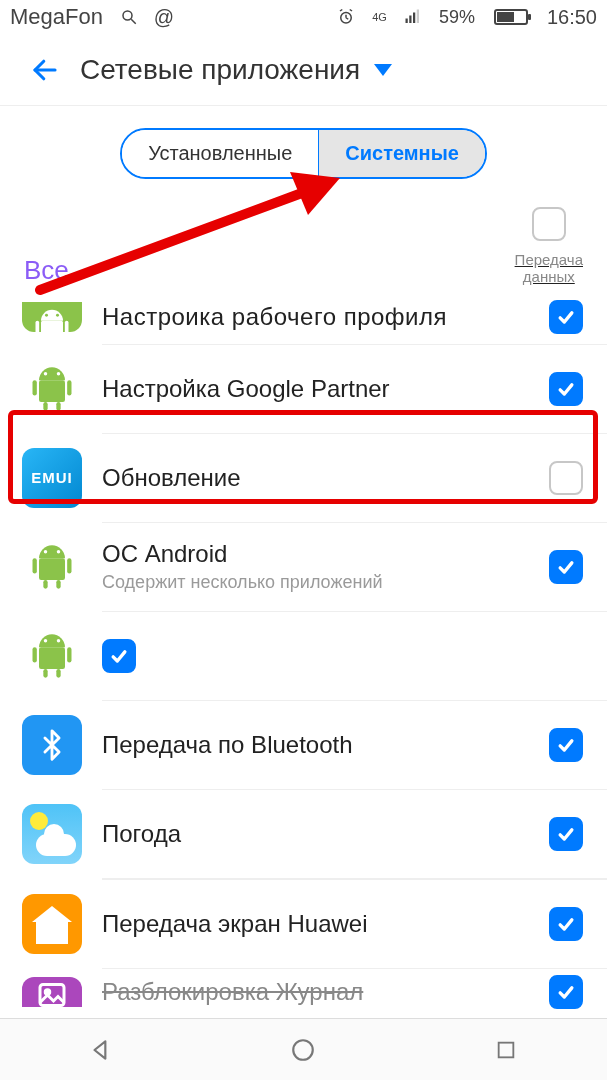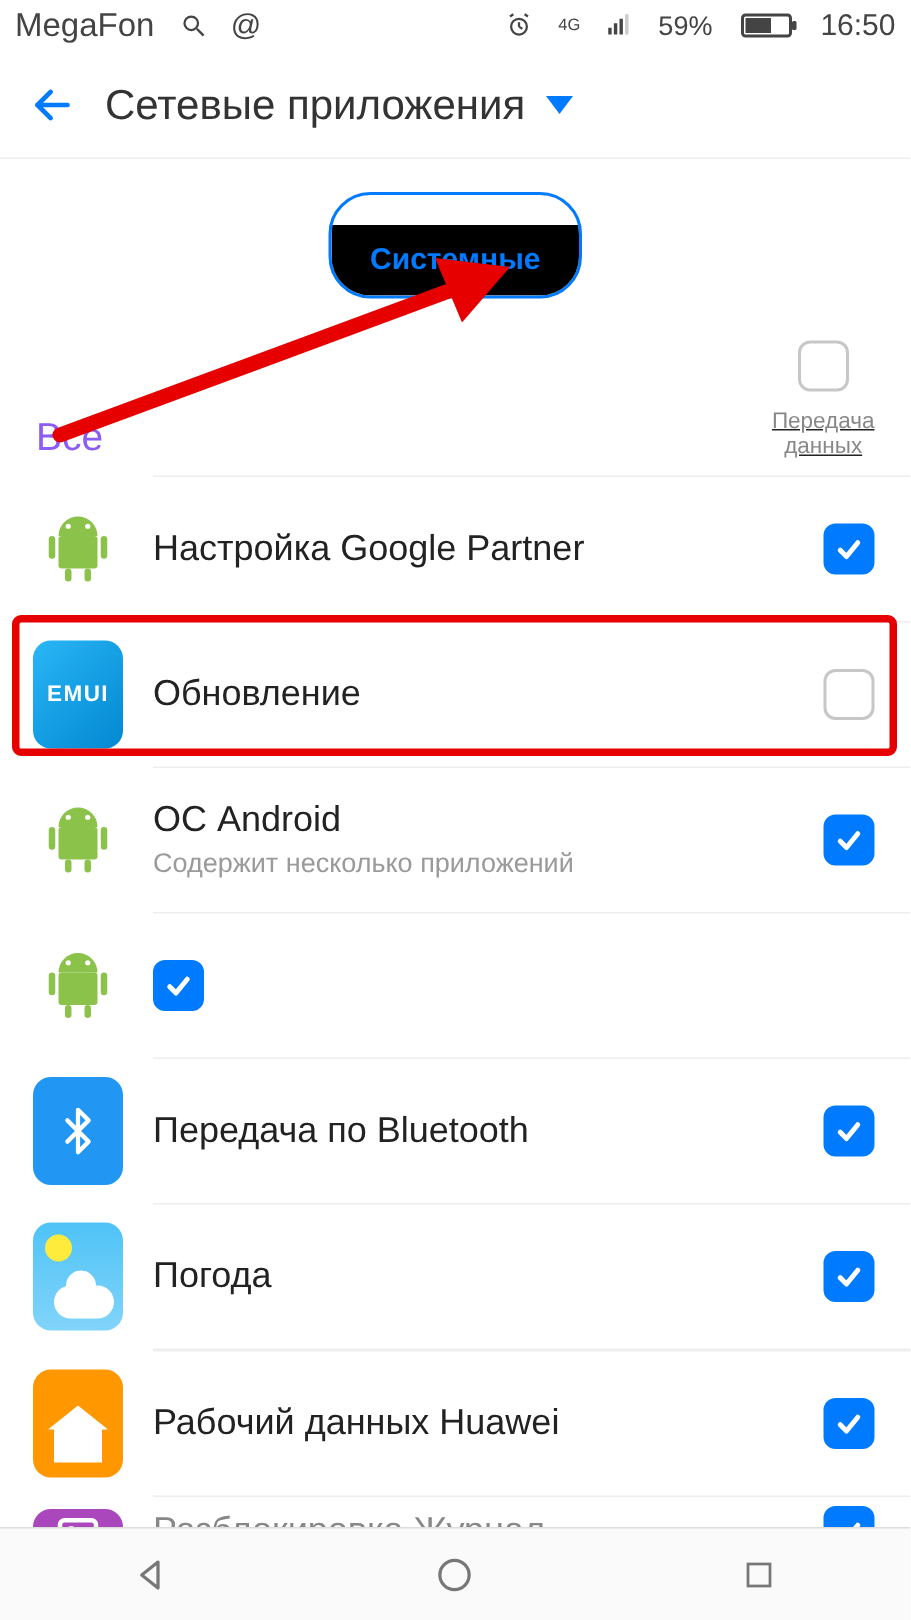--- a/index.html
+++ b/index.html
@@ -4,41 +4,41 @@
 <style>
   * { box-sizing: border-box; margin: 0; padding: 0; }
   html, body { width: 607px; height: 1080px; font-family: -apple-system, Helvetica, Arial, sans-serif; background:#fff; color:#222; overflow:hidden;}
   .statusbar { height:34px; display:flex; align-items:center; justify-content:space-between; padding:0 10px; font-size:20px; color:#444;}
   .statusbar .left, .statusbar .right { display:flex; align-items:center; gap:17px;}
   .statusbar .carrier { font-size:22px; font-weight:500;}
   .statusbar .ico { width:18px; height:18px; display:inline-flex; align-items:center; justify-content:center;}
   .statusbar .batt { width:34px; height:16px; border:2px solid #444; border-radius:3px; position:relative; margin:0 2px;}
   .statusbar .batt::after{content:"";position:absolute;right:-5px;top:3px;width:3px;height:6px;background:#444;border-radius:1px;}
   .statusbar .batt .fill{position:absolute;left:1px;top:1px;bottom:1px;width:58%;background:#444;}
-  .appbar { height:72px; display:flex; align-items:center; padding:0 18px; gap:18px; border-bottom:1px solid #eee;}
+  .appbar { height:72px; display:flex; align-items:center; padding:0 28px; gap:18px; border-bottom:1px solid #eee;}
   .back-arrow { width:34px; height:34px; display:flex; align-items:center; justify-content:center;}
   .title-wrap { display:flex; align-items:center; gap:14px;}
   .title { font-size:28px; color:#333;}
   .dropdown-caret { width:0;height:0;border-left:9px solid transparent;border-right:9px solid transparent;border-top:12px solid #007aff;}
   .segwrap { display:flex; justify-content:center; padding:22px 0 14px;}
   .seg { display:flex; border:2px solid #007aff; border-radius:28px; overflow:hidden;}
   .seg button { border:none; background:#fff; padding:12px 26px; font-size:20px; color:#333; cursor:pointer;}
-  .seg button.active { background:#000000; color:#007aff; font-weight:600;margin-top:20px;}
+  .seg button.active { background:#e5e5e5; color:#007aff; font-weight:600;}
   .seg button + button { border-left:1px solid #007aff;}
   .allrow { display:flex; align-items:flex-end; justify-content:space-between; padding:14px 24px 10px;}
   .allrow .lbl { font-size:26px; color:#8b5cf6;}
   .allrow .r { text-align:center;text-decoration:underline;}
   .allrow .r .cb { margin-bottom:6px;}
   .allrow .r .sub { font-size:15px; color:#888; line-height:1.15;}
   .cb { width:34px; height:34px; border-radius:8px; border:2px solid #c7c7c7; display:inline-flex; align-items:center; justify-content:center; background:#fff;}
   .cb.checked { background:#007aff; border-color:#007aff;}
   .cb.checked svg { stroke:#fff;}
   .list { }
   .row { display:flex; align-items:center; padding:12px 24px 12px 22px; min-height:88px; gap:20px; }
-  .row .icon { width:60px; height:72px; border-radius:12px; flex:0 0 60px; display:flex; align-items:center; justify-content:center; position:relative;}
+  .row .icon { width:60px; height:60px; border-radius:12px; flex:0 0 60px; display:flex; align-items:center; justify-content:center; position:relative;}
   .row .txt { flex:1; min-width:0;}
   .row .txt .t1 { font-size:24px; color:#222;}
   .row .txt .t2 { font-size:18px; color:#9a9a9a; margin-top:4px;}
   .row .cb { flex:0 0 34px;}
   .sep { height:1px; background:#eee; margin-left:102px;}
   .row.partial { min-height:48px; padding-top:0; padding-bottom:6px;}
   .row.partial .icon{height:30px; border-top-left-radius:0;border-top-right-radius:0; overflow:hidden; align-items:flex-end;}
   .row.partial .icon .droid{margin-bottom:-18px;}
   .row.partial2 { min-height:40px; padding-bottom:0; padding-top:6px;}
   .row.partial2 .icon{height:30px; border-bottom-left-radius:0;border-bottom-right-radius:0; overflow:hidden; align-items:flex-start;}
@@ -116,36 +116,59 @@
         </svg>
   </div>
   <div class="title-wrap">
     <div class="title">Сетевые приложения</div>
     <div class="dropdown-caret"></div>
   </div>
 </div>
 
 <div class="segwrap">
   <div class="seg">
+    <button>Установленные</button>
     <button class="active">Системные</button>
   </div>
 </div>
 
 <div class="allrow">
   <div class="lbl">Все</div>
   <div class="r">
     <div class="cb"></div>
     <div class="sub">
       <span>Передача</span><br><span>данных</span>
     </div>
   </div>
 </div>
 
 <div class="list">
 
+  <div class="row partial">
+    <div class="icon ic-green">
+      <svg class="droid" width="44" height="44" viewBox="0 0 24 24" fill="#fff">
+            <path d="M6 8a6 6 0 0 1 12 0H6z"></path>
+            <rect x="6" y="8" width="12" height="10" rx="1"></rect>
+            <rect x="3" y="8" width="2" height="7" rx="1"></rect>
+            <rect x="19" y="8" width="2" height="7" rx="1"></rect>
+            <rect x="8" y="18" width="2" height="4" rx="1"></rect>
+            <rect x="14" y="18" width="2" height="4" rx="1"></rect>
+            <circle cx="9" cy="5" r="0.8" fill="#8bc34a"></circle>
+            <circle cx="15" cy="5" r="0.8" fill="#8bc34a"></circle>
+          </svg>
+    </div>
+    <div class="txt">
+          <div class="t1" style="letter-spacing:0.5px;">Настроика рабочего профиля</div>
+        </div>
+    <div class="cb checked">
+          <svg width="20" height="20" viewBox="0 0 24 24" fill="none" stroke="#fff" stroke-width="4" stroke-linecap="round" stroke-linejoin="round">
+            <polyline points="5 13 10 18 19 7"></polyline>
+          </svg>
+        </div>
+  </div>
   <div class="sep"></div>
 
   <div class="row">
     <div class="icon droid-bg">
       <svg width="52" height="52" viewBox="0 0 24 24" fill="#8bc34a">
             <path d="M6 8a6 6 0 0 1 12 0H6z"></path>
             <rect x="6" y="8" width="12" height="10" rx="1"></rect>
             <rect x="3" y="8" width="2" height="7" rx="1"></rect>
             <rect x="19" y="8" width="2" height="7" rx="1"></rect>
             <rect x="8" y="18" width="2" height="4" rx="1"></rect>
@@ -255,21 +278,21 @@
   </div>
   <div class="sep"></div>
 
   <div class="sep"></div>
 
   <div class="row">
     <div class="icon ic-home">
           <span class="house"></span>
         </div>
     <div class="txt">
-          <div class="t1">Рабочий данных Huawei</div>
+          <div class="t1">Передача экран Huawei</div>
         </div>
     <div class="cb checked">
           <svg width="20" height="20" viewBox="0 0 24 24" fill="none" stroke="#fff" stroke-width="4" stroke-linecap="round" stroke-linejoin="round">
             <polyline points="5 13 10 18 19 7"></polyline>
           </svg>
         </div>
   </div>
   <div class="sep"></div>
 
   <div class="row partial2">

